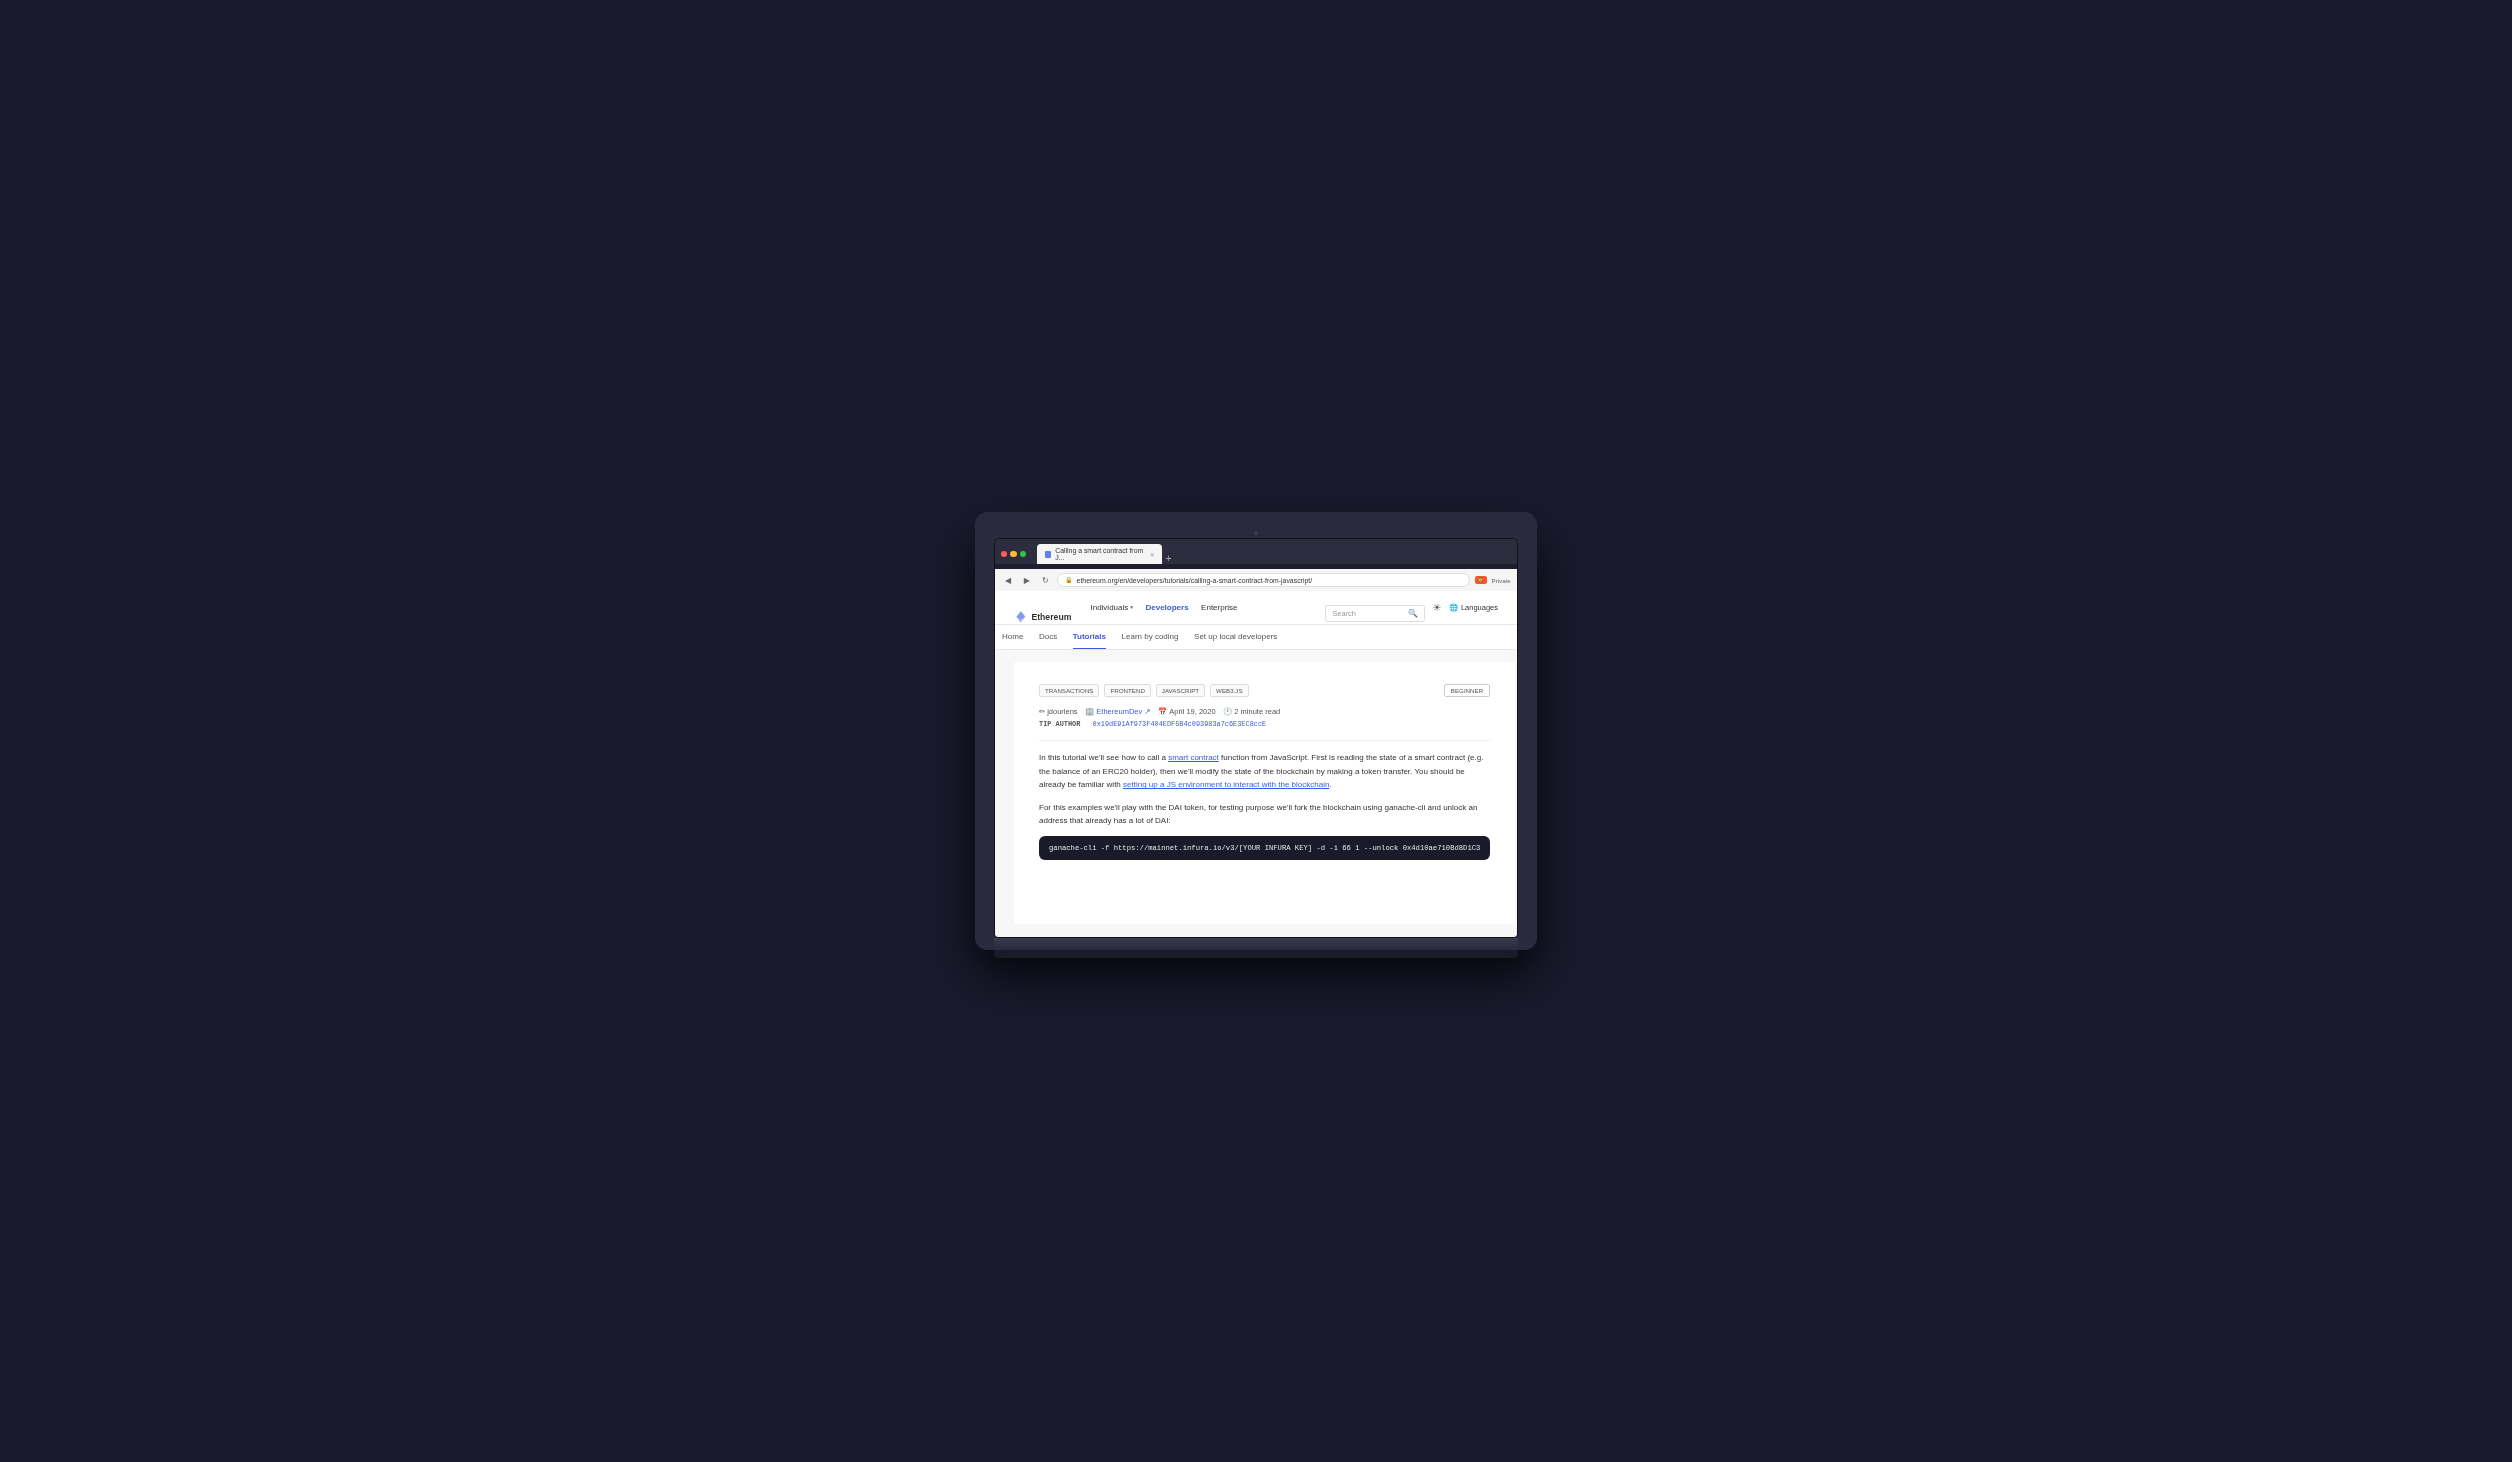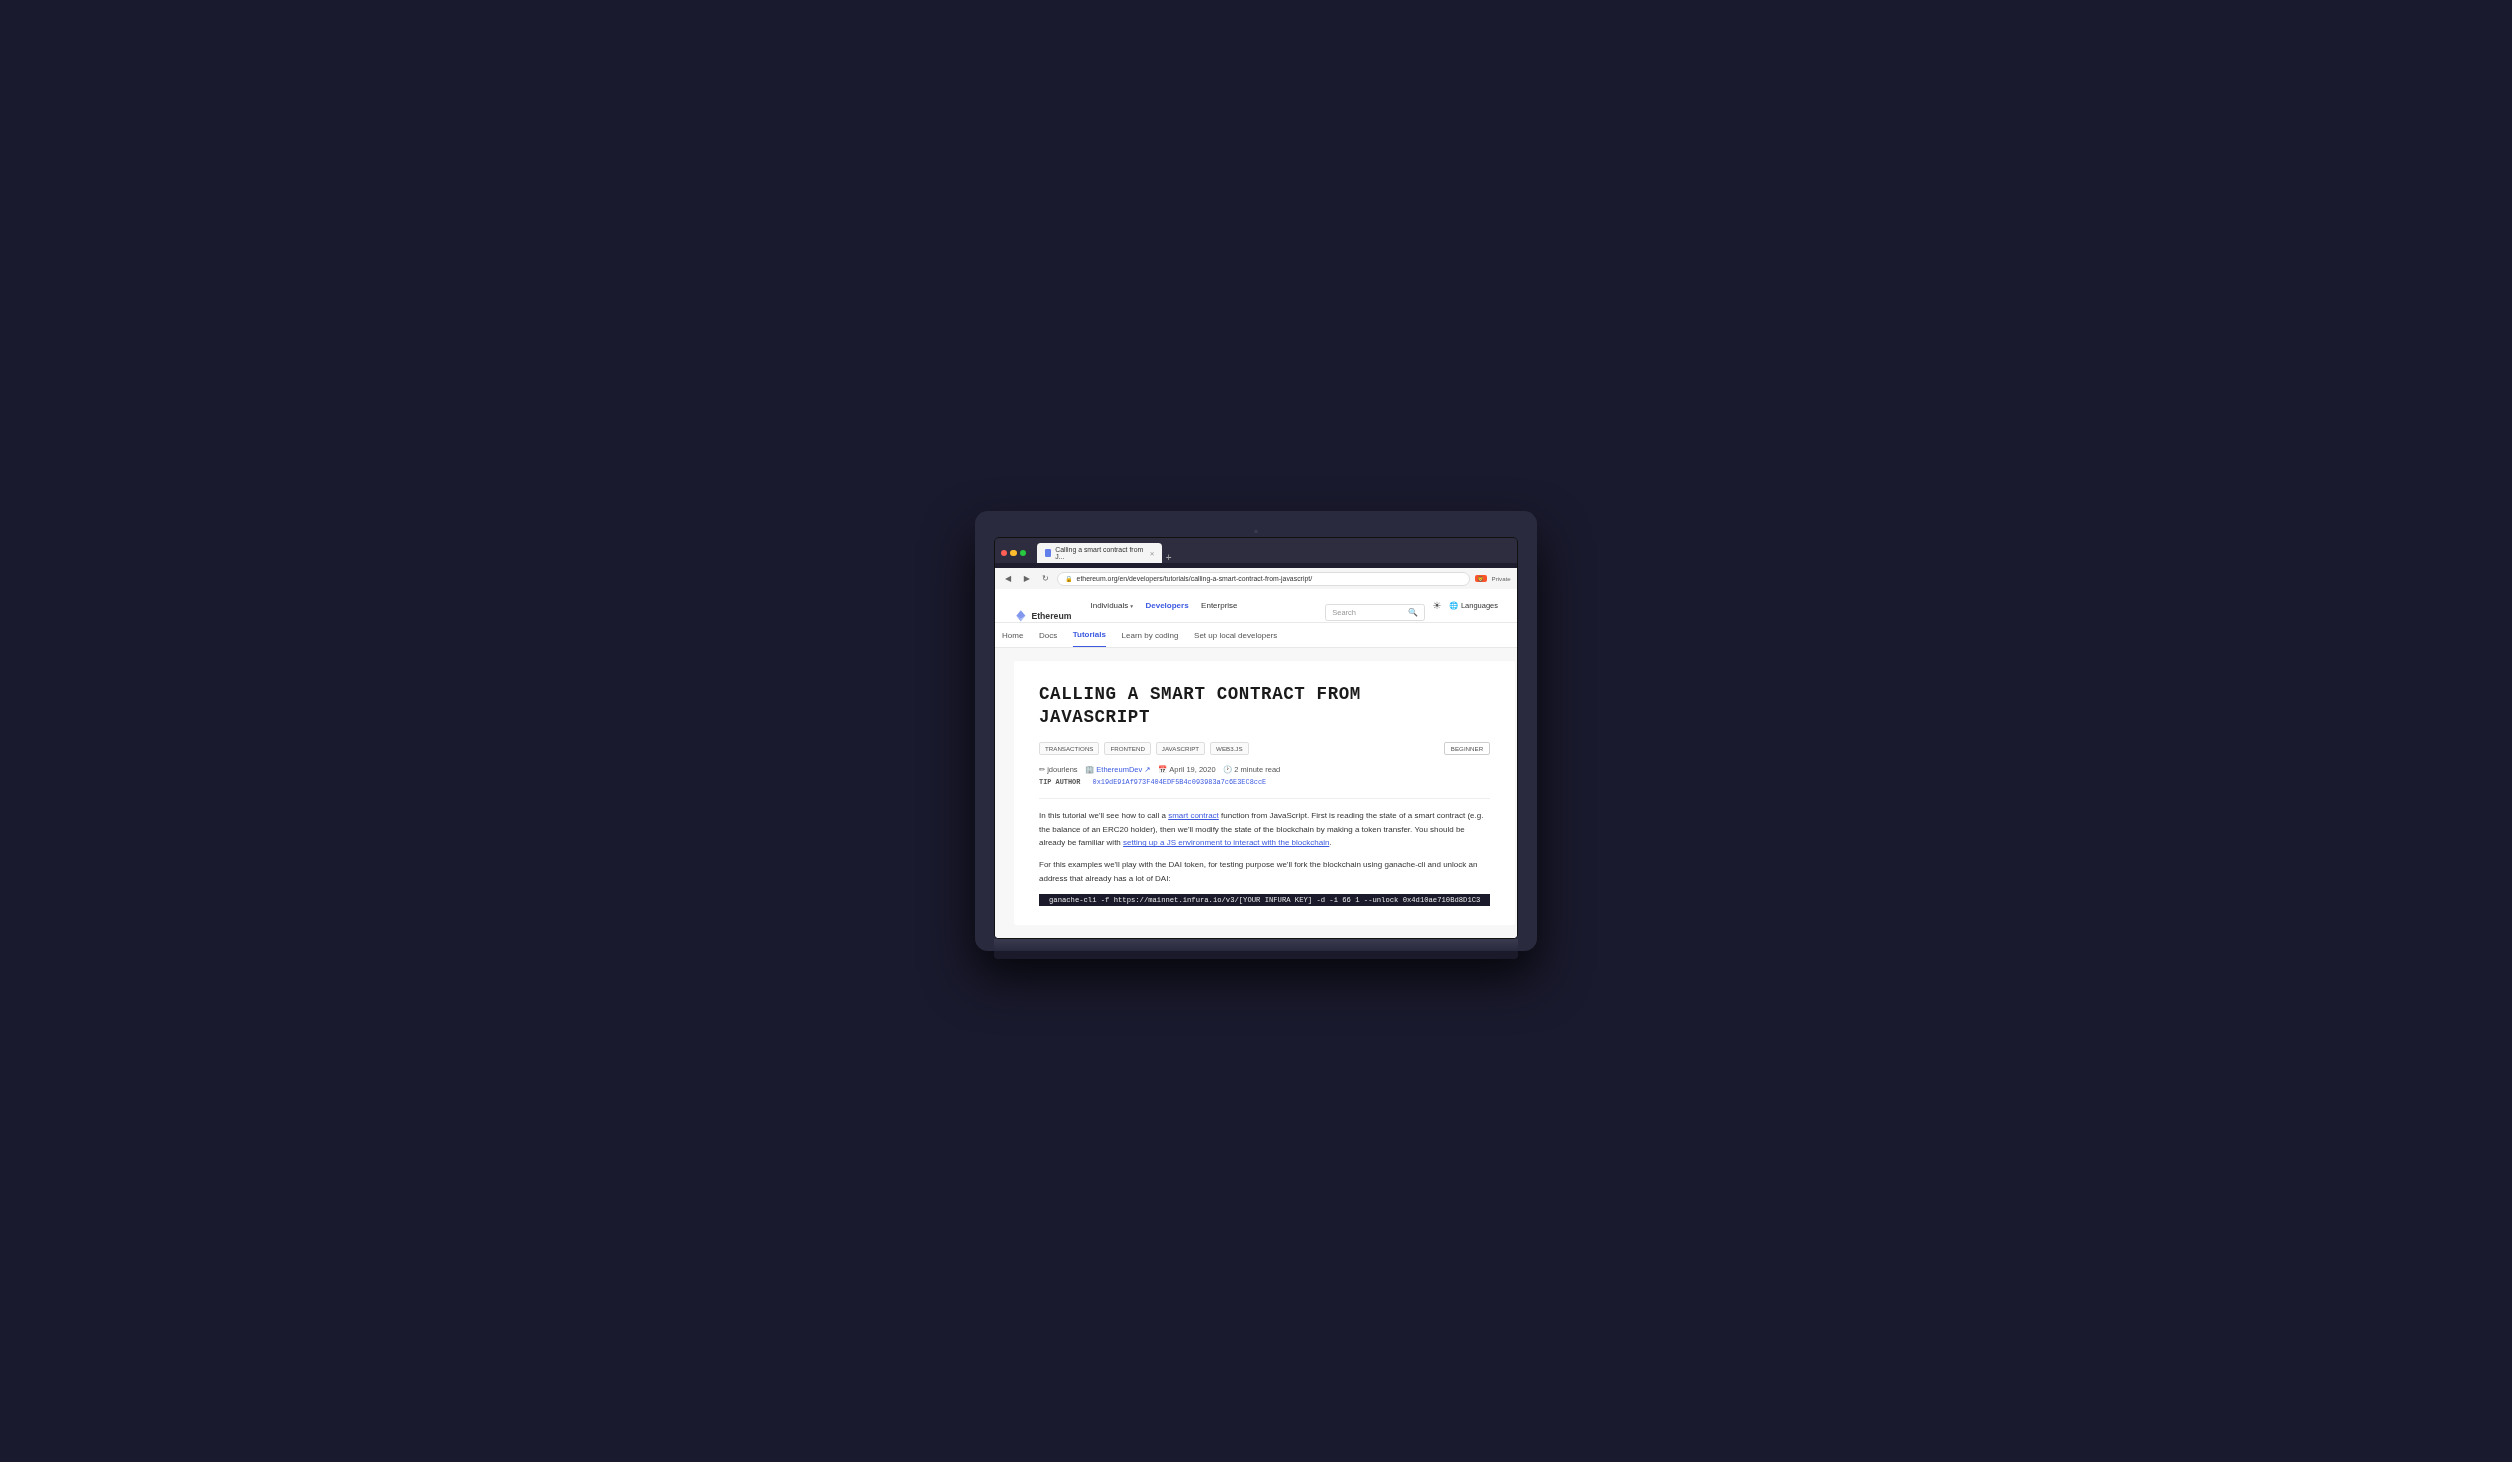--- a/index.html
+++ b/index.html
@@ -322,22 +322,22 @@
       line-height: 1.7;
       margin-bottom: 8.7px;
     }
     .inline-link {
       color: #3c5adf;
       text-decoration: underline;
       cursor: pointer;
     }
     .code-block {
       background: #1a1a2a;
-      border-radius: 0;
-      padding: 2px 10px;
+      border-radius: 6px;
+      padding: 8px 10px;
       font-family: 'Courier New', monospace;
       font-size: 7.2px;
       color: #e8e8e8;
       overflow: hidden;
       white-space: nowrap;
       text-overflow: ellipsis;
     }
     
     .laptop-base {
       background: linear-gradient(180deg, #3a3a4e 0%, #2a2a3e 100%);
@@ -466,21 +466,20 @@
         </div>
         <div class="sub-nav-item">
           <span>Set up local developers</span>
         </div>
       </div>
 
       <div class="content-area">
 
         <div class="main-content">
 
-          <h1 class="page-title">CALLING A SMART CONTRACT FROM<br>JAVASCRIPT</h1>
 
           <div class="tags-row">
             <span class="tag">TRANSACTIONS</span>
             <span class="tag">FRONTEND</span>
             <span class="tag">JAVASCRIPT</span>
             <span class="tag">WEB3.JS</span>
             <span class="tag-level">BEGINNER</span>
           </div>
 
           <div class="meta-row">

